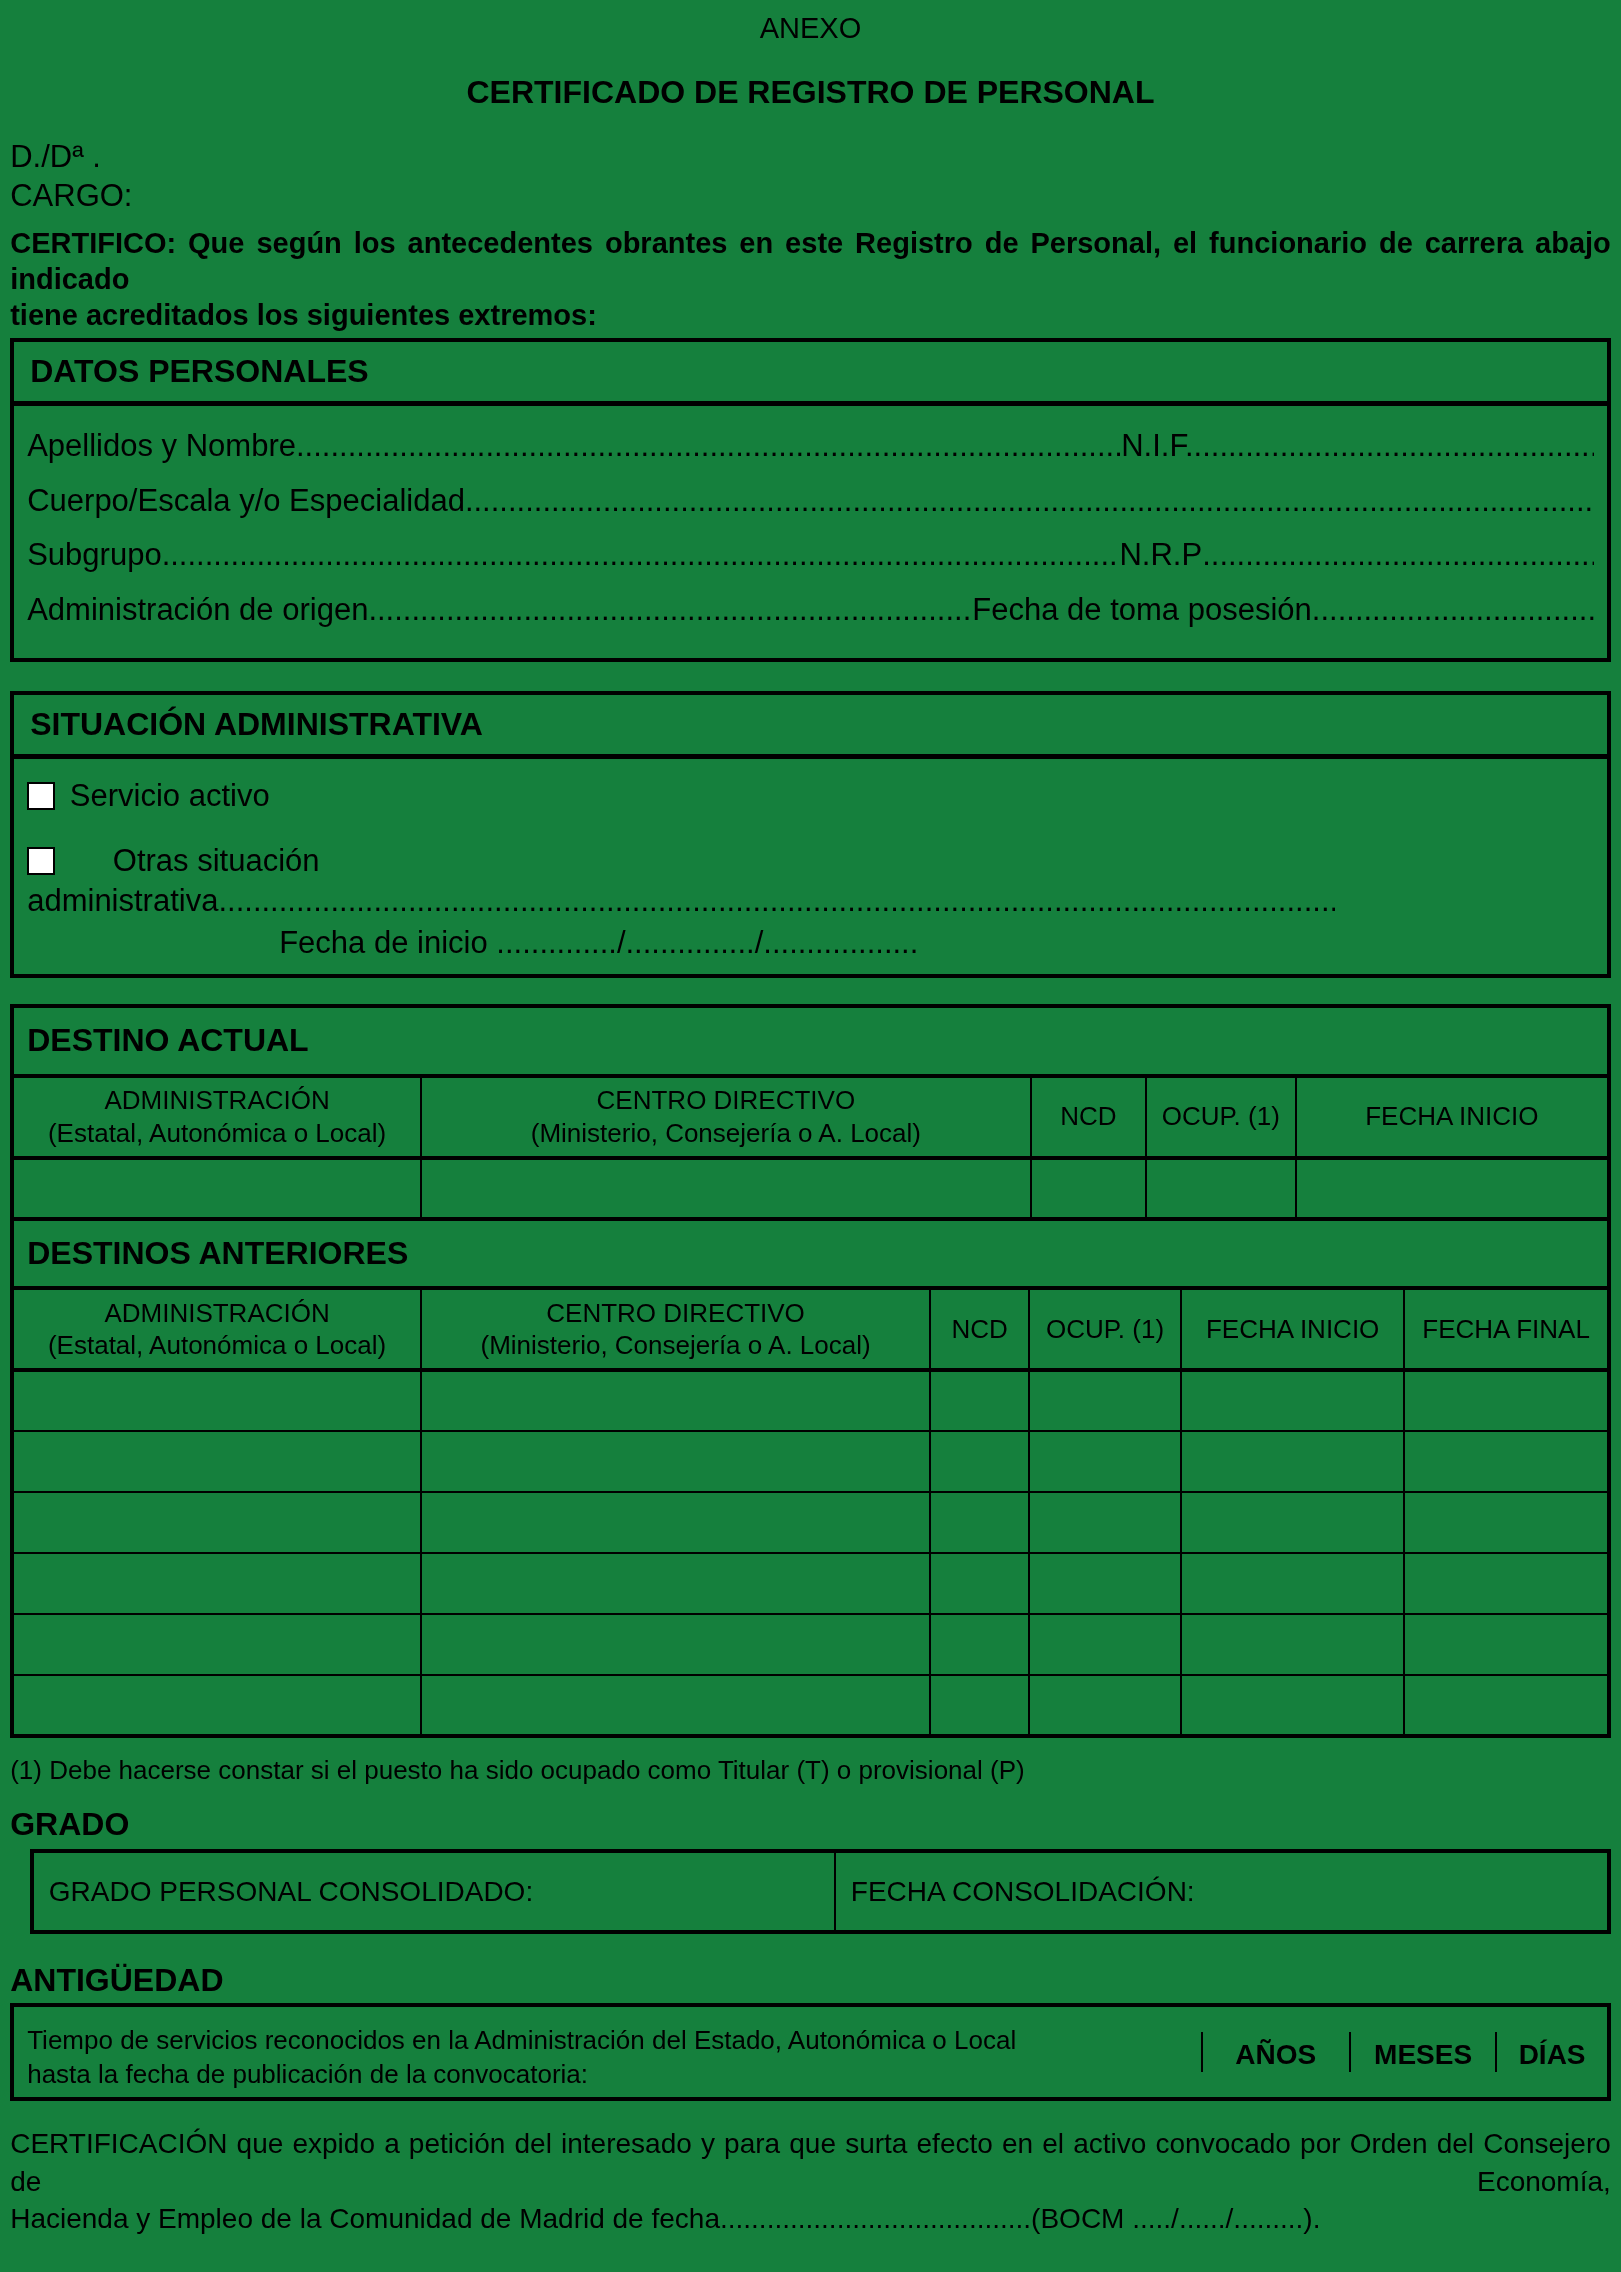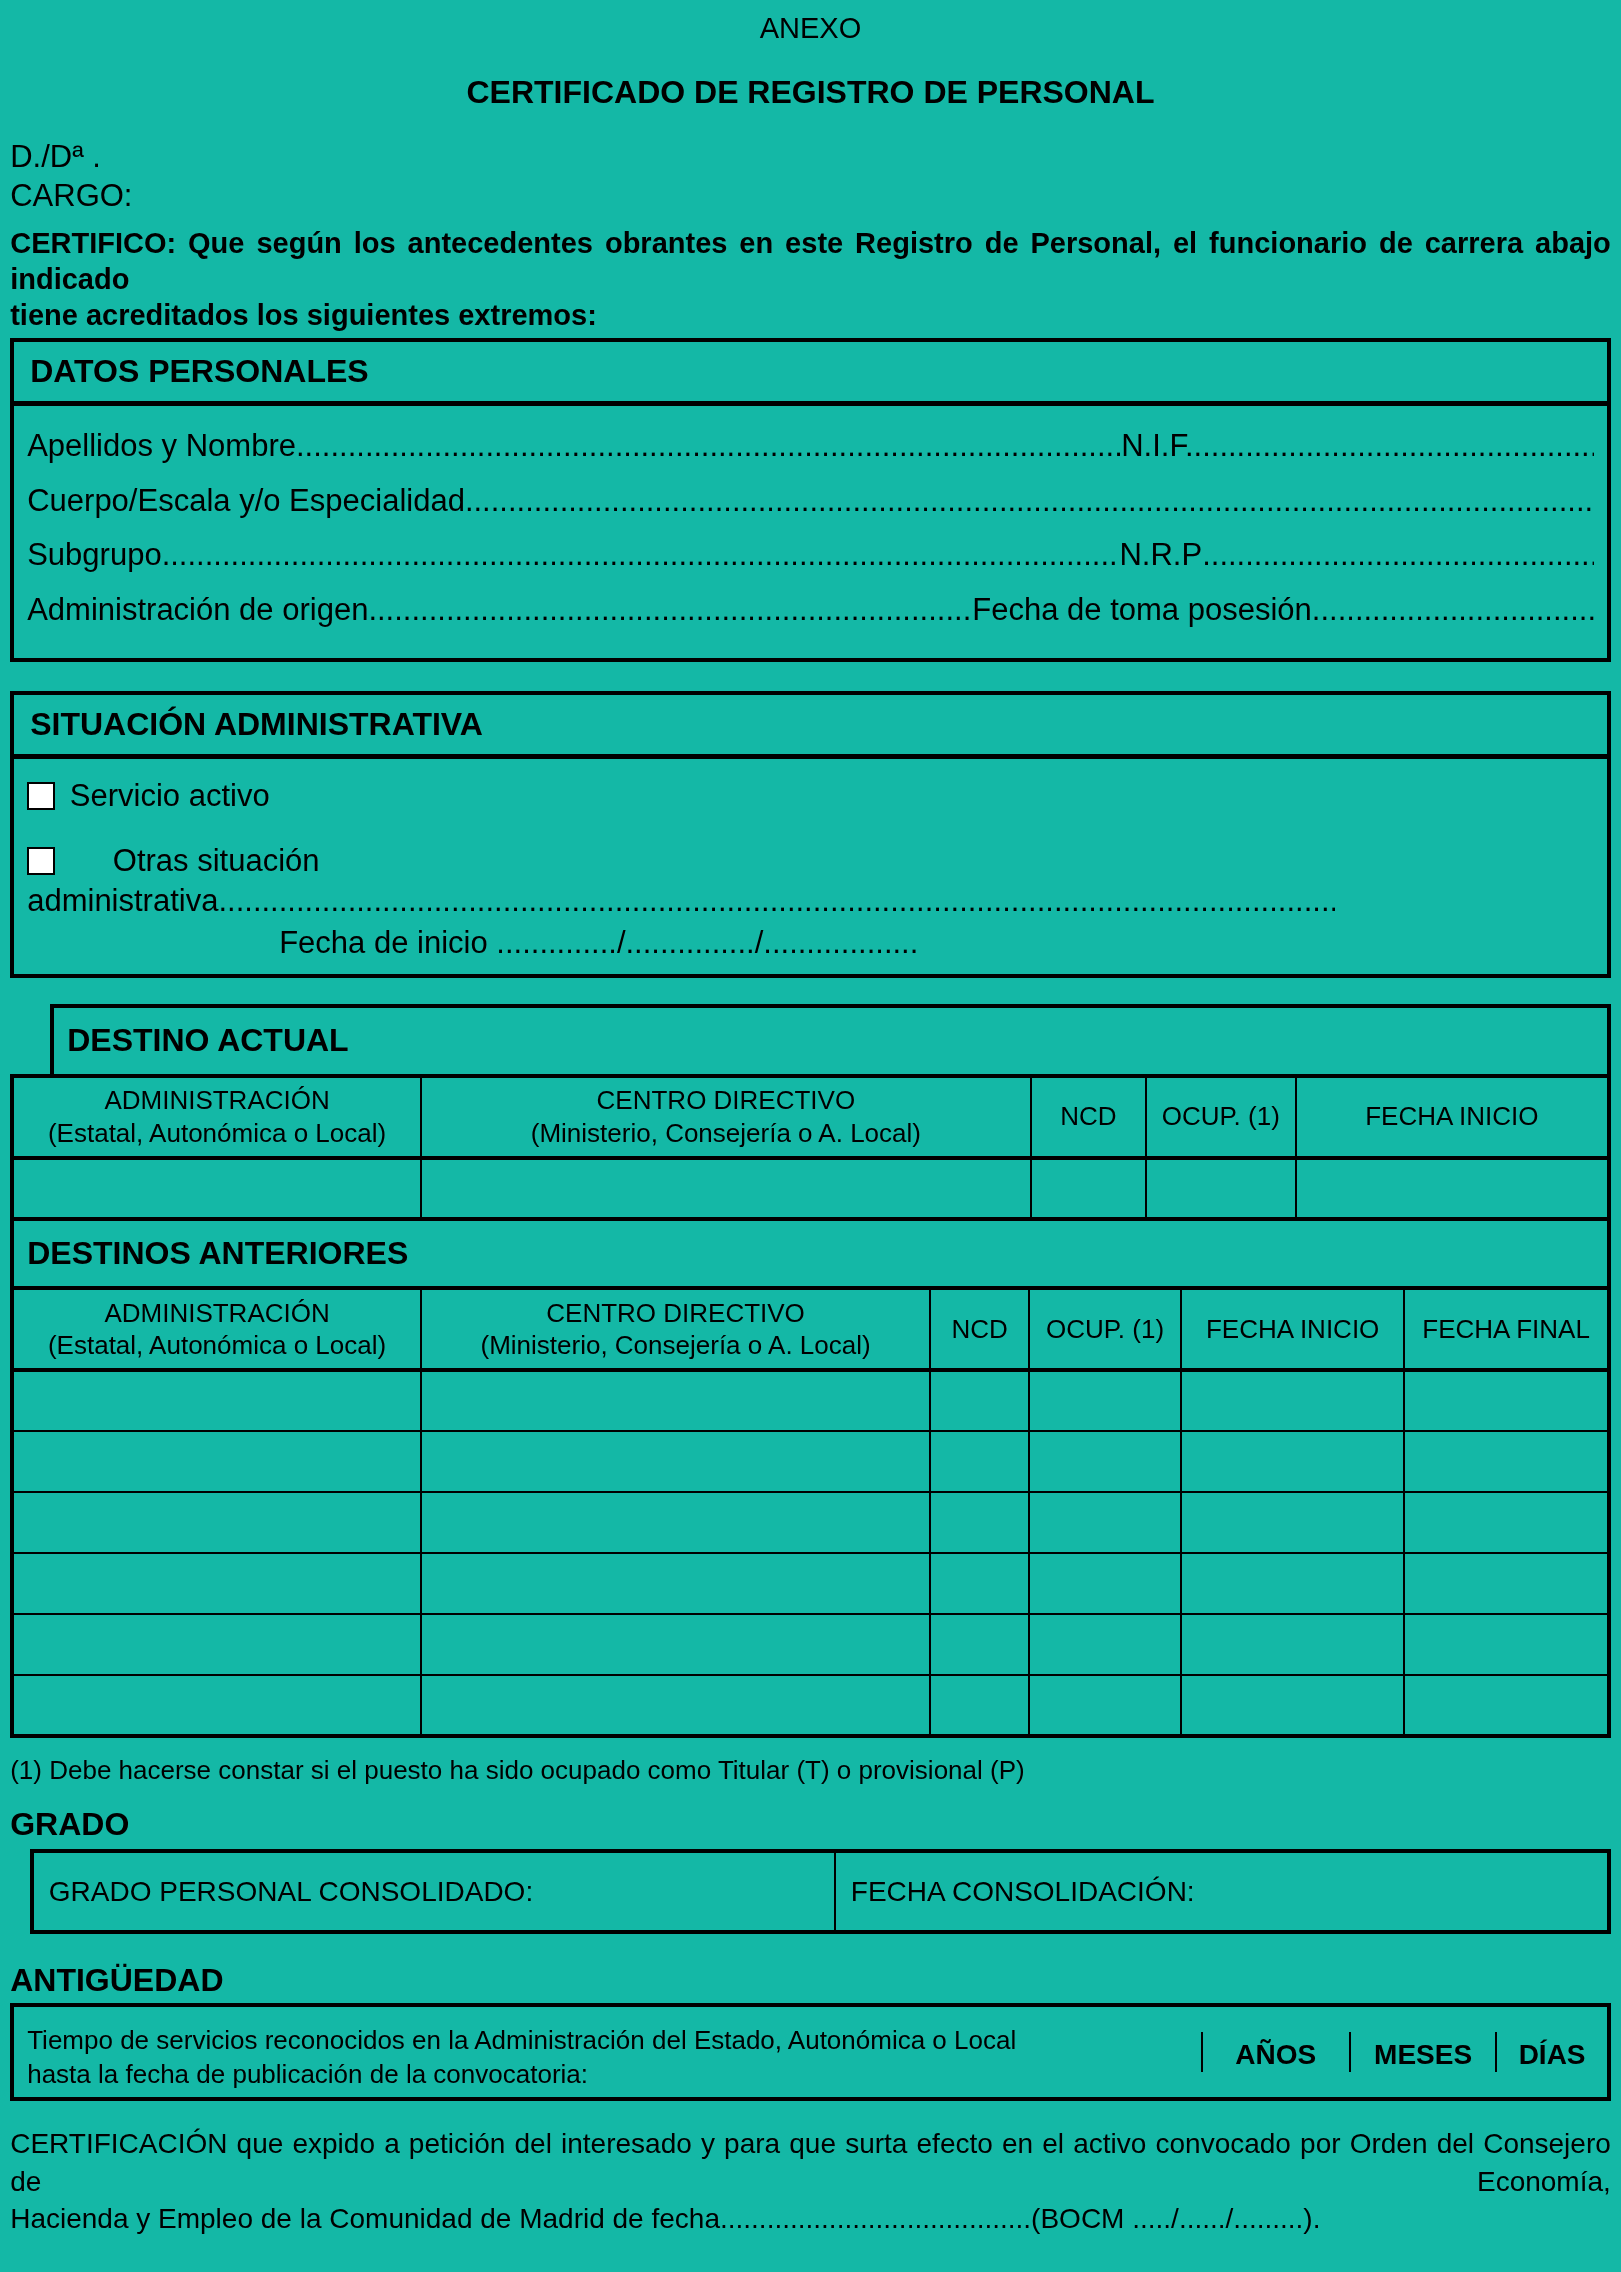--- a/index.html
+++ b/index.html
@@ -1,19 +1,19 @@
 <!DOCTYPE html>
 <html style="font-size:11.7px"><head>
 <meta charset="utf-8">
 <style>
   * { margin:0; padding:0; box-sizing:border-box; }
   html,body { background:#888; }
   .page {
     width:1621px; height:2273px; margin:0 auto;
-    background:#14b8a6; color:#000;
+    background:#15803d; color:#000;
     font-family:"Liberation Sans","DejaVu Sans",sans-serif;
     font-size:31px; line-height:1.25;
     padding:7.3px 10.2px 0 10.2px; overflow:hidden; position:relative;
   }
   .center { text-align:center; }
   .anexo { margin-top:2.9px; font-size:29px; }
   .doc-title { margin-top:26px; font-size:32px; font-weight:bold; }
   .d-line { margin-top:26px; }
   .cargo-line { margin-top:0; }
   .certifico { margin-top:8.8px; font-weight:bold; font-size:29px; line-height:1.25; }
@@ -39,21 +39,21 @@
   .chk-row.second { margin-top:26px;gap:43px; }
   .checkbox { width:28px; height:28px; border:2.9px solid #000; margin-right:14.6px; flex:0 0 auto; background:#fff; }
   .adm-line { display:flex; align-items:baseline; margin-top:1.5px; }
   .fecha-inicio { margin:2.9px 0 0 252px; }
   .sit-content { padding:0 13px 11.7px 13px; }
 
   
   .bigtables { margin-top:26px; }
   .band { font-weight:bold; font-size:32px; line-height:1.05; padding:16px 0 16px 13px;
           border-left:4.4px solid #000; border-right:4.4px solid #000; }
-  .band-top { border-top:4.4px solid #000;margin-left:40px; }
+  .band-top { border-top:4.4px solid #000; }
   table.t { width:100%; border-collapse:collapse; table-layout:fixed; border:4.4px solid #000; }
   table.t th { font-weight:normal; font-size:26px; line-height:1.25; text-align:center;
                vertical-align:middle; height:82px; padding:2.9px 4.4px;
                border-left:2.2px solid #000; border-right:2.2px solid #000; border-bottom:4.4px solid #000; }
   table.t td { height:61px; border-left:2.2px solid #000; border-right:2.2px solid #000;
                border-top:2.9px solid #000; border-bottom:2.9px solid #000; }
 
   .footnote { margin-top:16px; font-size:26px; }
 
   .sec-heading { margin-top:17.5px; font-size:32px; font-weight:bold; }

